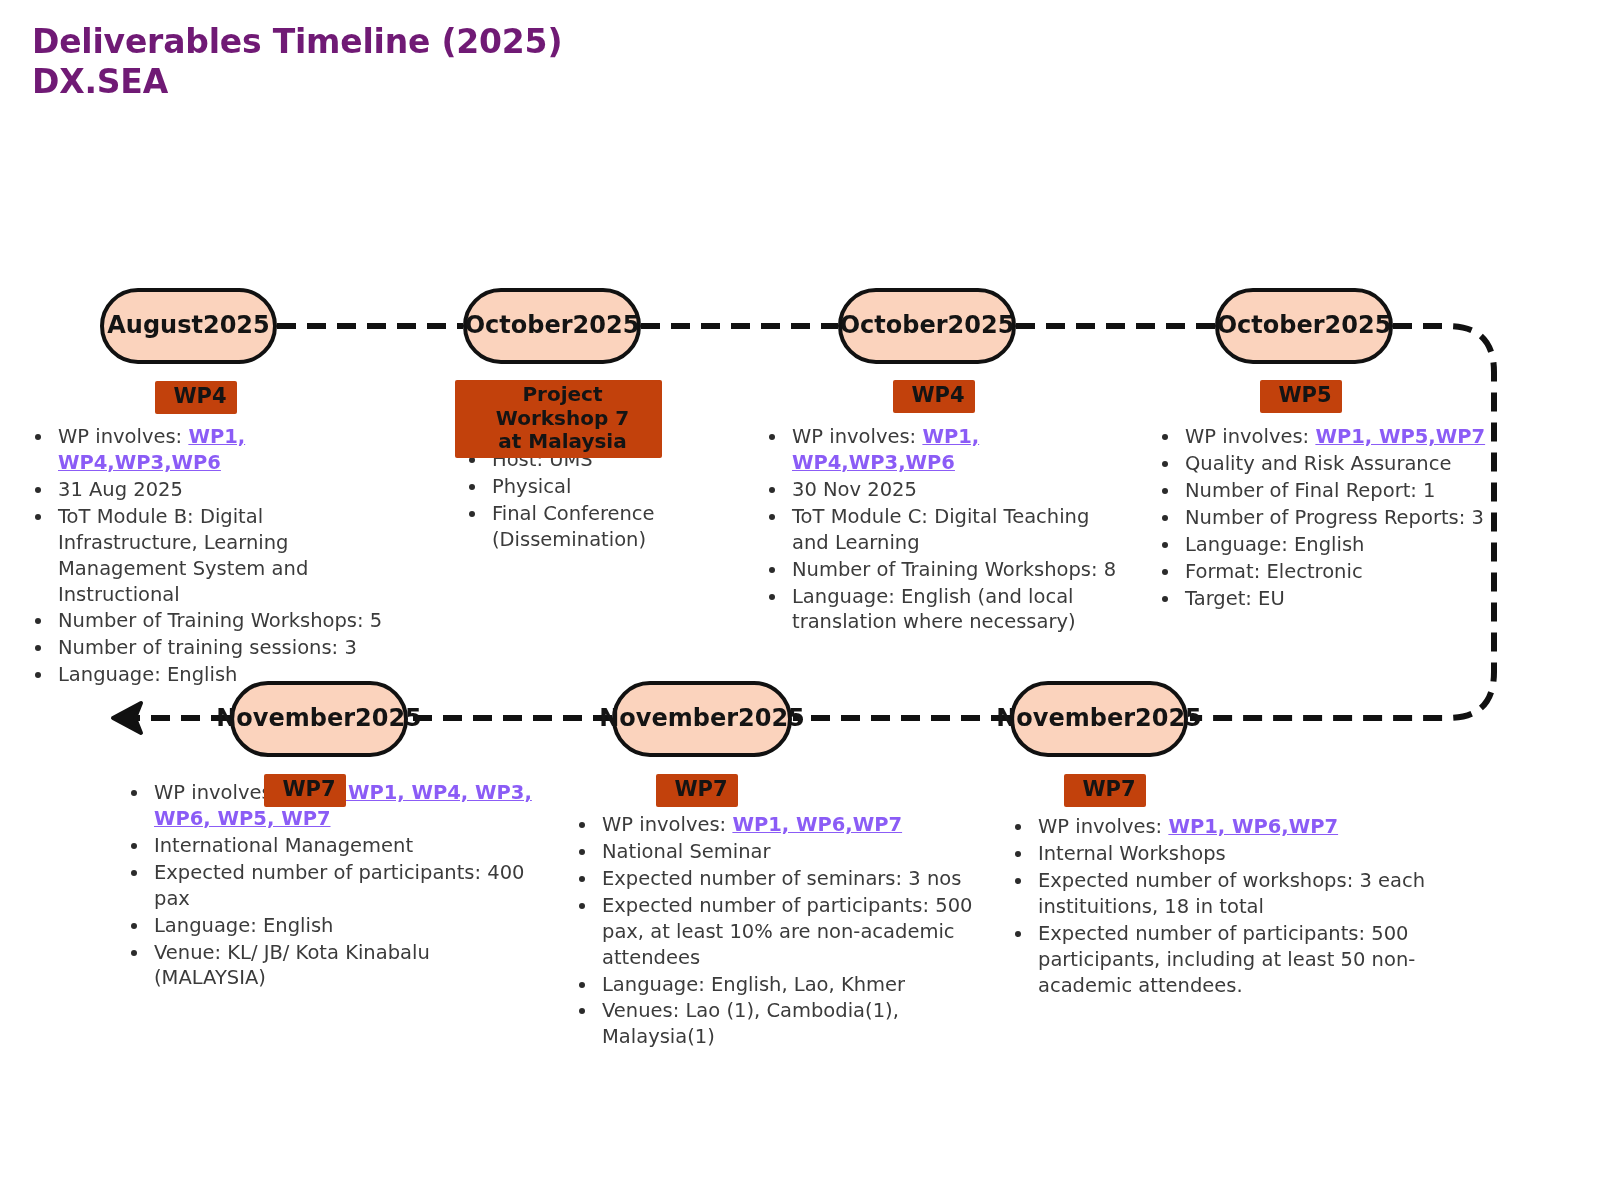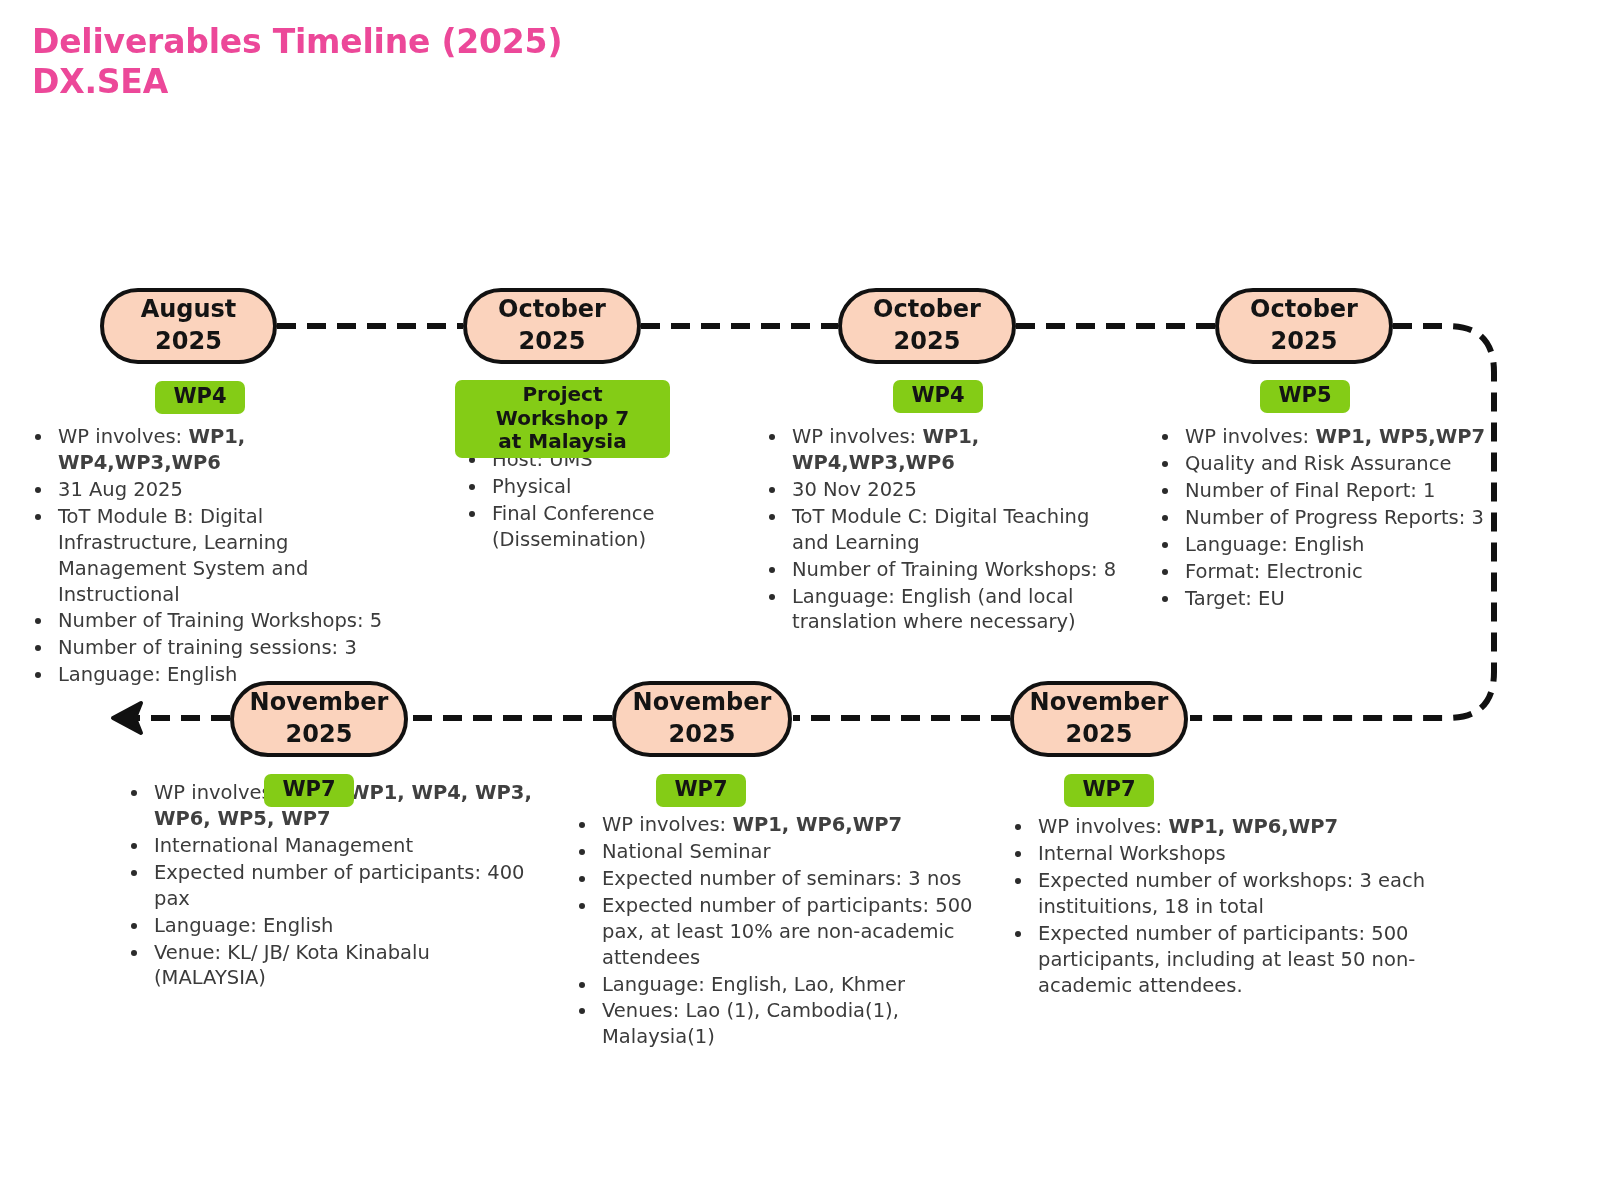--- a/index.html
+++ b/index.html
@@ -20,21 +20,21 @@
   
   #title-block {
     position: absolute;
     left: 32px;
     top: 22px;
     width: 900px;
   }
   #title-block .line {
     font-size: 33px;
     font-weight: 700;
-    color: #ec4899;
+    color: #701a75;
     line-height: 1.22;
     letter-spacing: -0.2px;
     white-space: pre;
   }
 
   
   #connector-layer {
     position: absolute;
     left: 0;
     top: 0;
@@ -44,39 +44,39 @@
   }
 
   
   .node-pill {
     position: absolute;
     box-sizing: border-box;
     background: #fbd3bd;
     border: 4px solid #111111;
     border-radius: 999px;
     display: flex;
-    flex-direction: column;
+    flex-direction: row;
     align-items: center;
     justify-content: center;
     z-index: 3;
   }
   .node-pill .node-line {
     font-size: 24px;
     font-weight: 700;
     color: #141414;
     line-height: 1.33;
     white-space: nowrap;
   }
 
   
   .wp-badge {
     position: absolute;
-    background: #84cc16;
-    border-radius: 7px;
-    padding: 3px 10px 4px 10px;
+    background: #c2410c;
+    border-radius: 2px;
+    padding: 3px 2px 4px 10px;
     font-size: 21px;
     font-weight: 700;
     color: #141414;
     line-height: 1.22;
     text-align: center;
     white-space: pre-line;
     z-index: 4;
   }
 
   
@@ -92,22 +92,23 @@
     line-height: 1.33;
     color: #3b3b3b;
     margin: 0 0 1px 0;
     padding-left: 4px;
   }
   .bullet-list li::marker {
     color: #2b2b2b;
     font-size: 19px;
   }
   .bullet-list li b {
-    color: #404040;
-    font-weight: 700;
+    color: #8b5cf6;
+    font-weight: 700;
+    text-decoration: underline;
   }
 </style>
 </head>
 <body>
 
 <div id="title-block">
   <div class="line">Deliverables Timeline (2025)</div>
   <div class="line">DX.SEA</div>
 </div>
 

